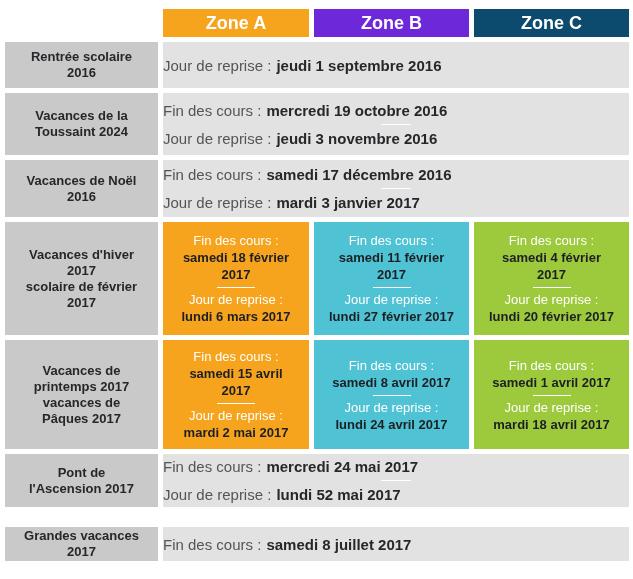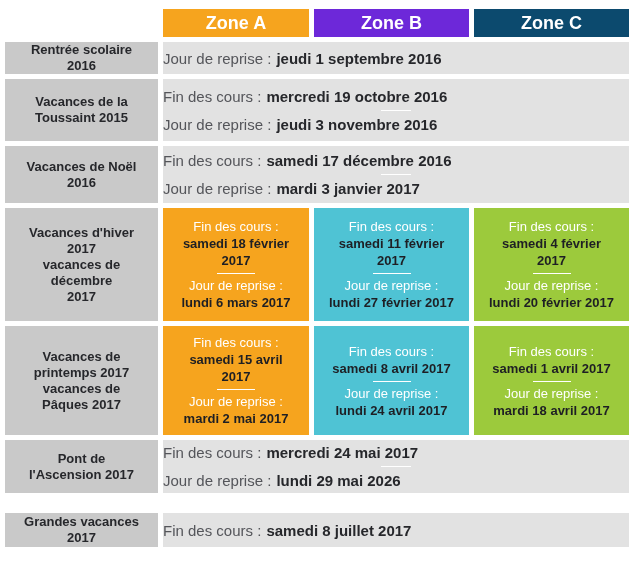--- a/index.html
+++ b/index.html
@@ -12,21 +12,21 @@
   }
   .t-row { display: flex; gap: 5px; margin-bottom: 5px; }
   
   .w-label  { width: 153px; flex: none; }
   .w-a      { width: 146px; flex: none; }
   .w-b      { width: 155px; flex: none; }
   .w-c      { width: 155px; flex: none; }
   .w-merged { width: 466px; flex: none; }
   
   .h-head { height: 28px; }
-  .h-r1 { height: 32px; border-radius: 12px; }
+  .h-r1 { height: 46px; border-radius: 12px; }
   .h-r2 { height: 62px; }
   .h-r3 { height: 57px; }
   .h-r4 { height: 113px; }
   .h-r5 { height: 109px; }
   .h-r6 { height: 53px; }
   .h-r7 { height: 34px; margin-top: 20px; }
   
   .corner { background: transparent; }
   .zone-head {
     display: flex; align-items: center; justify-content: center;
@@ -90,21 +90,21 @@
     <div class="w-merged c-merged">
       <div>
         <span class="lbl">Jour de reprise :</span><span class="dt">jeudi 1 septembre 2016</span>
       </div>
     </div>
   </div>
 
   <div class="t-row h-r2">
     <div class="w-label c-label">
       <span>Vacances de la</span>
-      <span>Toussaint 2015</span>
+      <span>Toussaint 2024</span>
     </div>
     <div class="w-merged c-merged">
       <div>
         <span class="lbl">Fin des cours :</span><span class="dt">mercredi 19 octobre 2016</span>
       </div>
       <div class="sep"></div>
       <div>
         <span class="lbl">Jour de reprise :</span><span class="dt">jeudi 3 novembre 2016</span>
       </div>
     </div>
@@ -123,21 +123,21 @@
       <div>
         <span class="lbl">Jour de reprise :</span><span class="dt">mardi 3 janvier 2017</span>
       </div>
     </div>
   </div>
 
   <div class="t-row h-r4">
     <div class="w-label c-label">
       <span>Vacances d'hiver</span>
       <span>2017</span>
-      <span>vacances de décembre</span>
+      <span>scolaire de février</span>
       <span>2017</span>
     </div>
     <div class="w-a c-zone" style="background-color: rgb(246, 164, 30);">
       <div class="zlbl">Fin des cours :</div>
       <div class="zdt">samedi 18 février 2017</div>
       <div class="zsep"></div>
       <div class="zlbl">Jour de reprise :</div>
       <div class="zdt">lundi 6 mars 2017</div>
     </div>
     <div class="w-b c-zone" style="background-color: rgb(79, 195, 212);">
@@ -190,21 +190,21 @@
     <div class="w-label c-label">
       <span>Pont de</span>
       <span>l'Ascension 2017</span>
     </div>
     <div class="w-merged c-merged">
       <div>
         <span class="lbl">Fin des cours :</span><span class="dt">mercredi 24 mai 2017</span>
       </div>
       <div class="sep"></div>
       <div>
-        <span class="lbl">Jour de reprise :</span><span class="dt">lundi 29 mai 2026</span>
+        <span class="lbl">Jour de reprise :</span><span class="dt">lundi 52 mai 2017</span>
       </div>
     </div>
   </div>
 
   <div class="t-row h-r7">
     <div class="w-label c-label">
       <span>Grandes vacances</span>
       <span>2017</span>
     </div>
     <div class="w-merged c-merged">

